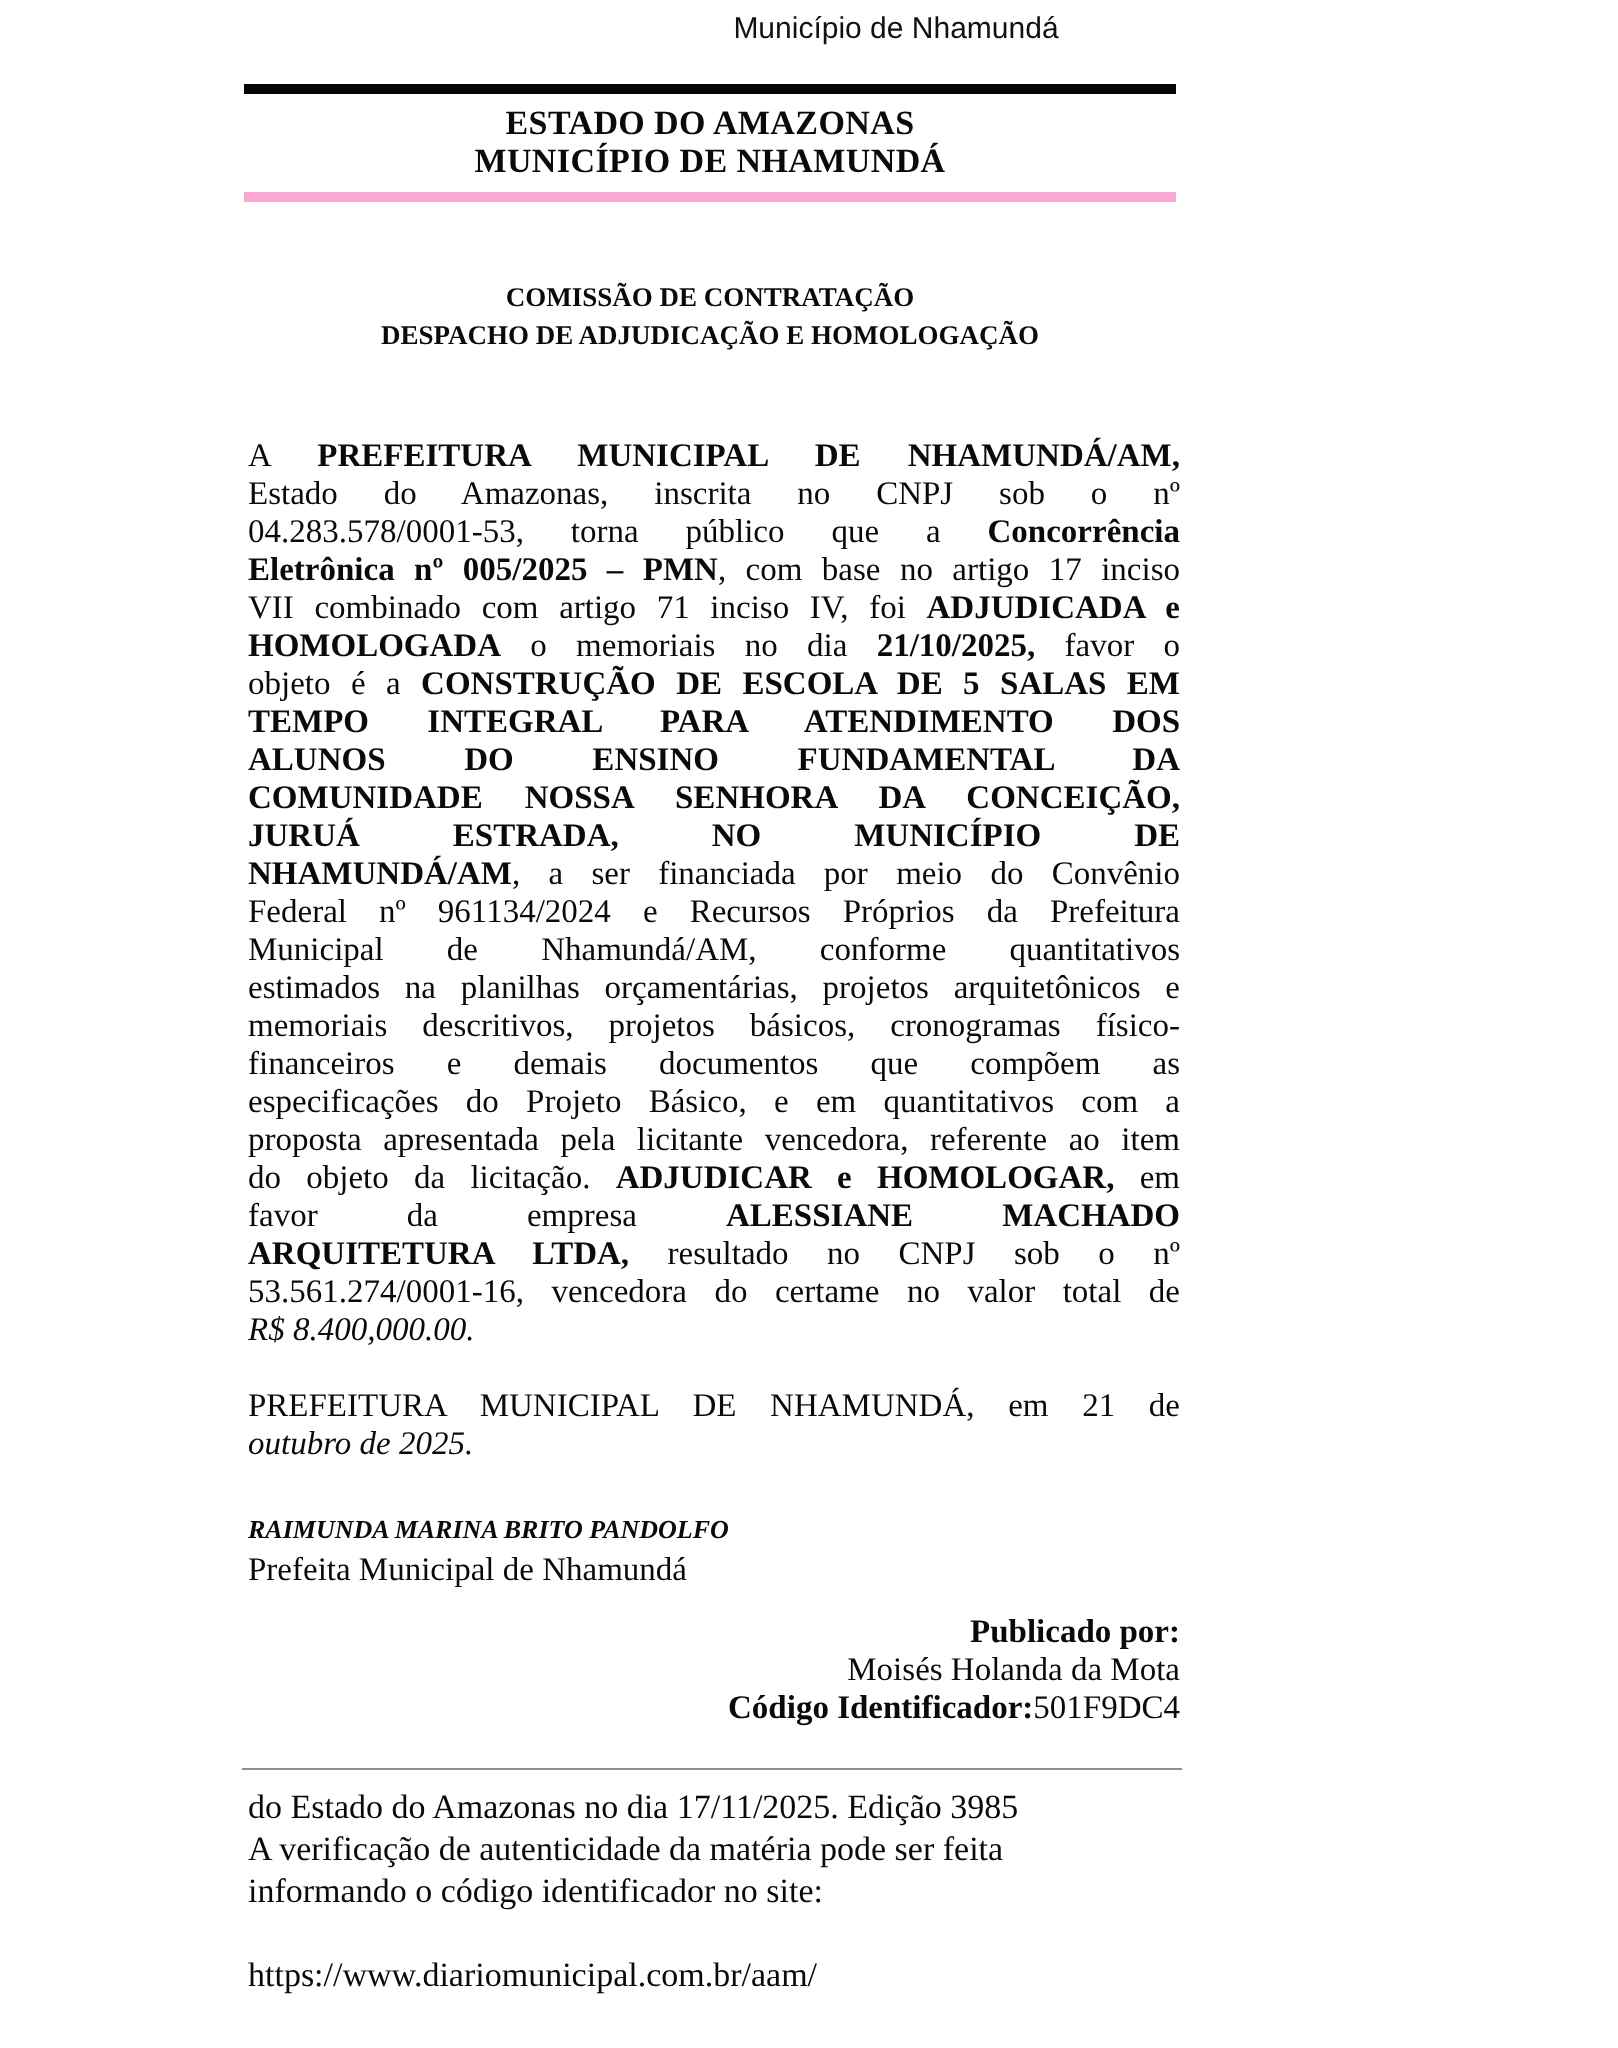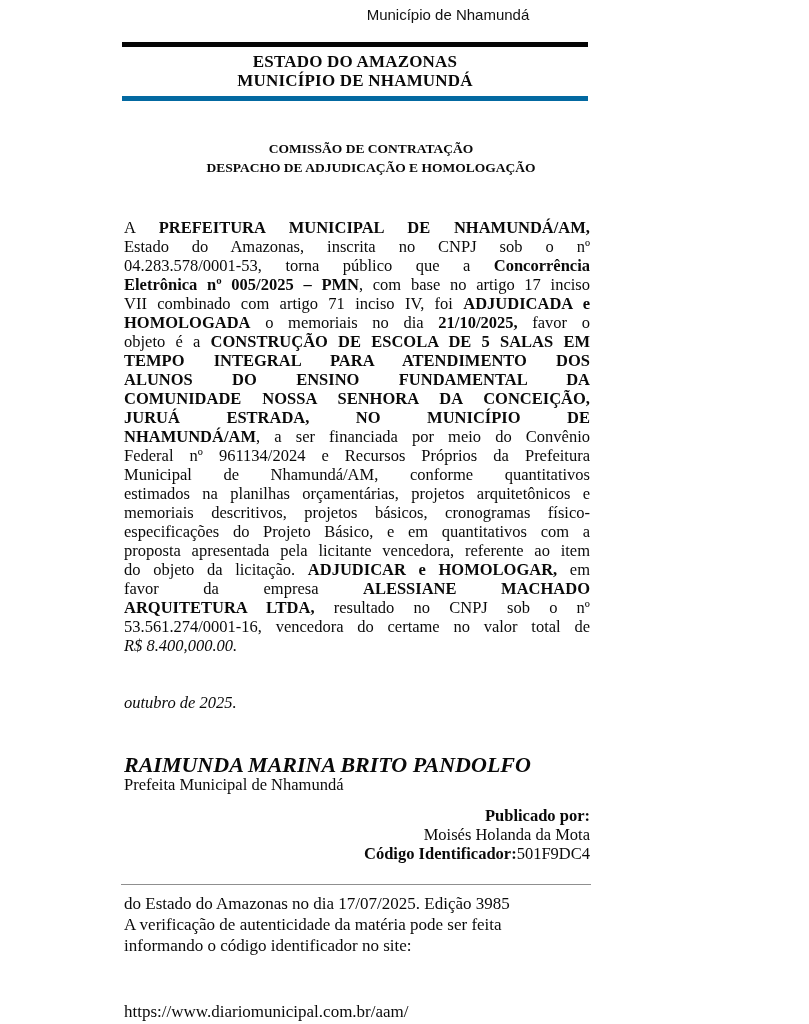--- a/index.html
+++ b/index.html
@@ -16,30 +16,30 @@
   #top-label {
     top: 6px; left: 43px; width: 810px;
     text-align: center;
     font-family: "Liberation Sans", "DejaVu Sans", sans-serif;
     font-size: 15px; line-height: 17px; color: #111;
   }
 
   #banner {
     top: 42px; left: 122px; width: 466px;
     border-top: 5px solid #050505;
-    border-bottom: 5px solid #0369a1;
+    border-bottom: 5px solid #f9a8d4;
     padding: 5px 0 6px 0;
     text-align: center;
     font-weight: bold;
     font-size: 17px; line-height: 19px;
     letter-spacing: 0.2px;
   }
 
   #section-title {
-    top: 139px; left: 138px; width: 466px;
+    top: 139px; left: 122px; width: 466px;
     text-align: center;
     font-weight: bold;
     font-size: 13.5px; line-height: 19px;
   }
 
   .block { font-size: 16.5px; line-height: 19px; }
 
   #body-text  { top: 218px; left: 124px; width: 466px; }
   #closing    { top: 693px; left: 124px; width: 466px; }
 
@@ -49,42 +49,42 @@
     -moz-text-align-last: justify;
   }
   #body-text .ln.last, #closing .ln.last {
     text-align-last: left;
     font-style: italic;
     -moz-text-align-last: left;
   }
 
   #sig-name {
     top: 755px; left: 124px; width: 466px;
-    font-size: 22px; line-height: 19px;
+    font-size: 13px; line-height: 19px;
     font-weight: bold; font-style: italic;
   }
   #sig-role {
     top: 775px; left: 124px; width: 466px;
     font-size: 16.5px; line-height: 19px;
   }
 
   #published { top: 806px; left: 124px; width: 466px; }
   #published .ln { text-align: right; }
 
   #divider {
     top: 884px; left: 121px; width: 470px;
     border-top: 1.5px solid #8f8f8f;
     height: 0;
   }
 
   #footer { top: 893px; left: 124px; width: 476px; font-size: 17px; line-height: 21px; }
   #footer .ln { text-align: left; }
   #footer-url {
     top: 977px; left: 124px; width: 476px;
-    font-size: 17px; line-height: 21px; margin-top: 24px;
+    font-size: 17px; line-height: 21px;
   }
 
   b { font-weight: bold; }
 </style>
 </head>
 <body>
 
 <div class="abs" id="top-label">Município de Nhamundá</div>
 
 <div class="abs" id="banner">
@@ -109,44 +109,46 @@
     <div class="ln"><span>objeto é a </span><b>CONSTRUÇÃO DE ESCOLA DE 5 SALAS EM</b></div>
     <div class="ln"><b>TEMPO INTEGRAL PARA ATENDIMENTO DOS</b></div>
     <div class="ln"><b>ALUNOS DO ENSINO FUNDAMENTAL DA</b></div>
     <div class="ln"><b>COMUNIDADE NOSSA SENHORA DA CONCEIÇÃO,</b></div>
     <div class="ln"><b>JURUÁ ESTRADA, NO MUNICÍPIO DE</b></div>
     <div class="ln"><b>NHAMUNDÁ/AM</b><span>, a ser financiada por meio do Convênio</span></div>
     <div class="ln"><span>Federal nº 961134/2024 e Recursos Próprios da Prefeitura</span></div>
     <div class="ln"><span>Municipal de Nhamundá/AM, conforme quantitativos</span></div>
     <div class="ln"><span>estimados na planilhas orçamentárias, projetos arquitetônicos e</span></div>
     <div class="ln"><span>memoriais descritivos, projetos básicos, cronogramas físico-</span></div>
+    <div class="ln"><span>financeiros e demais documentos que compõem as</span></div>
     <div class="ln"><span>especificações do Projeto Básico, e em quantitativos com a</span></div>
     <div class="ln"><span>proposta apresentada pela licitante vencedora, referente ao item</span></div>
     <div class="ln"><span>do objeto da licitação. </span><b>ADJUDICAR e HOMOLOGAR,</b><span> em</span></div>
     <div class="ln"><span>favor da empresa </span><b>ALESSIANE MACHADO</b></div>
     <div class="ln"><b>ARQUITETURA LTDA,</b><span> resultado no CNPJ sob o nº</span></div>
     <div class="ln"><span>53.561.274/0001-16, vencedora do certame no valor total de</span></div>
     <div class="ln last"><span>R$ 8.400,000.00.</span></div>
   </div>
 
 <div class="abs block" id="closing">
+    <div class="ln"><span>PREFEITURA MUNICIPAL DE NHAMUNDÁ, em 21 de</span></div>
     <div class="ln last"><span>outubro de 2025.</span></div>
   </div>
 
 <div class="abs" id="sig-name">RAIMUNDA MARINA BRITO PANDOLFO</div>
 
 <div class="abs" id="sig-role">Prefeita Municipal de Nhamundá</div>
 
 <div class="abs block" id="published">
     <div class="ln"><b>Publicado por:</b></div>
     <div class="ln"><span>Moisés Holanda da Mota</span></div>
     <div class="ln last"><b>Código Identificador:</b><span>501F9DC4</span></div>
   </div>
 
 <div class="abs" id="divider"></div>
 
 <div class="abs" id="footer">
-    <div class="ln"><span>do Estado do Amazonas no dia 17/07/2025. Edição 3985</span></div>
+    <div class="ln"><span>do Estado do Amazonas no dia 17/11/2025. Edição 3985</span></div>
     <div class="ln"><span>A verificação de autenticidade da matéria pode ser feita</span></div>
     <div class="ln last"><span>informando o código identificador no site:</span></div>
   </div>
 
 <div class="abs" id="footer-url">https://www.diariomunicipal.com.br/aam/</div>
 
 </body></html>

